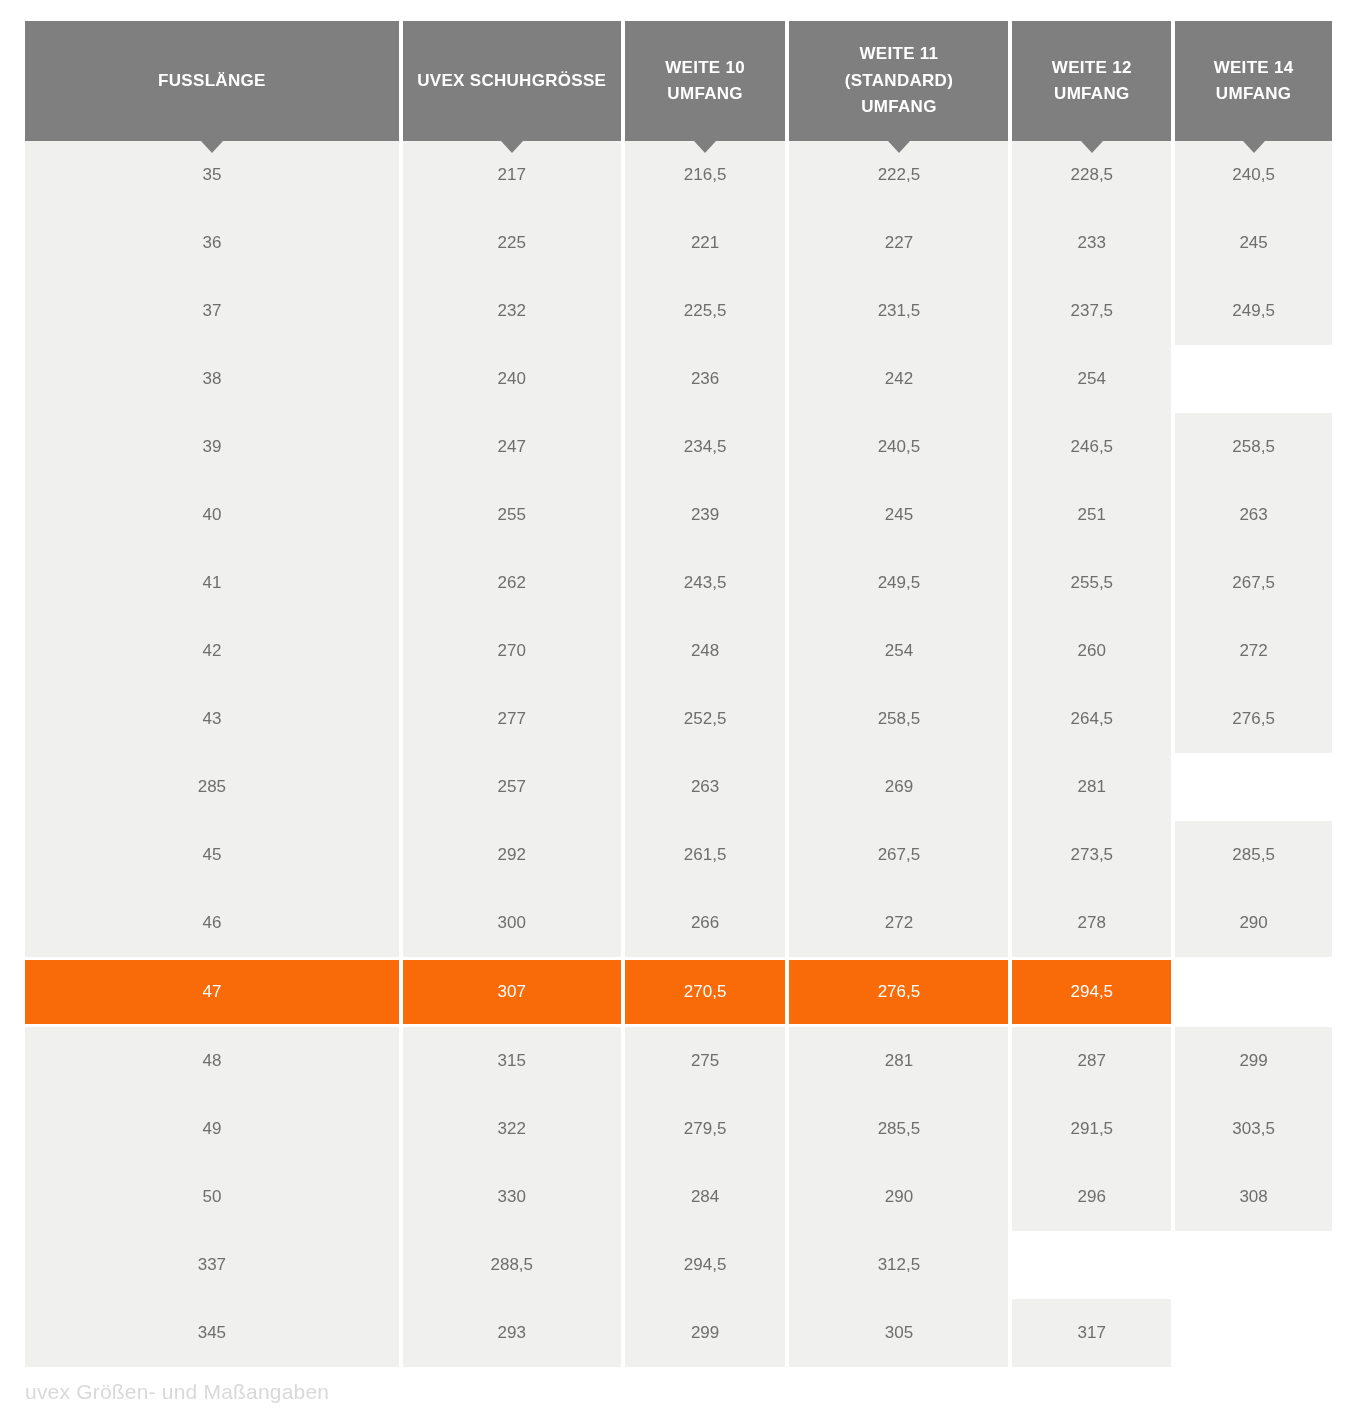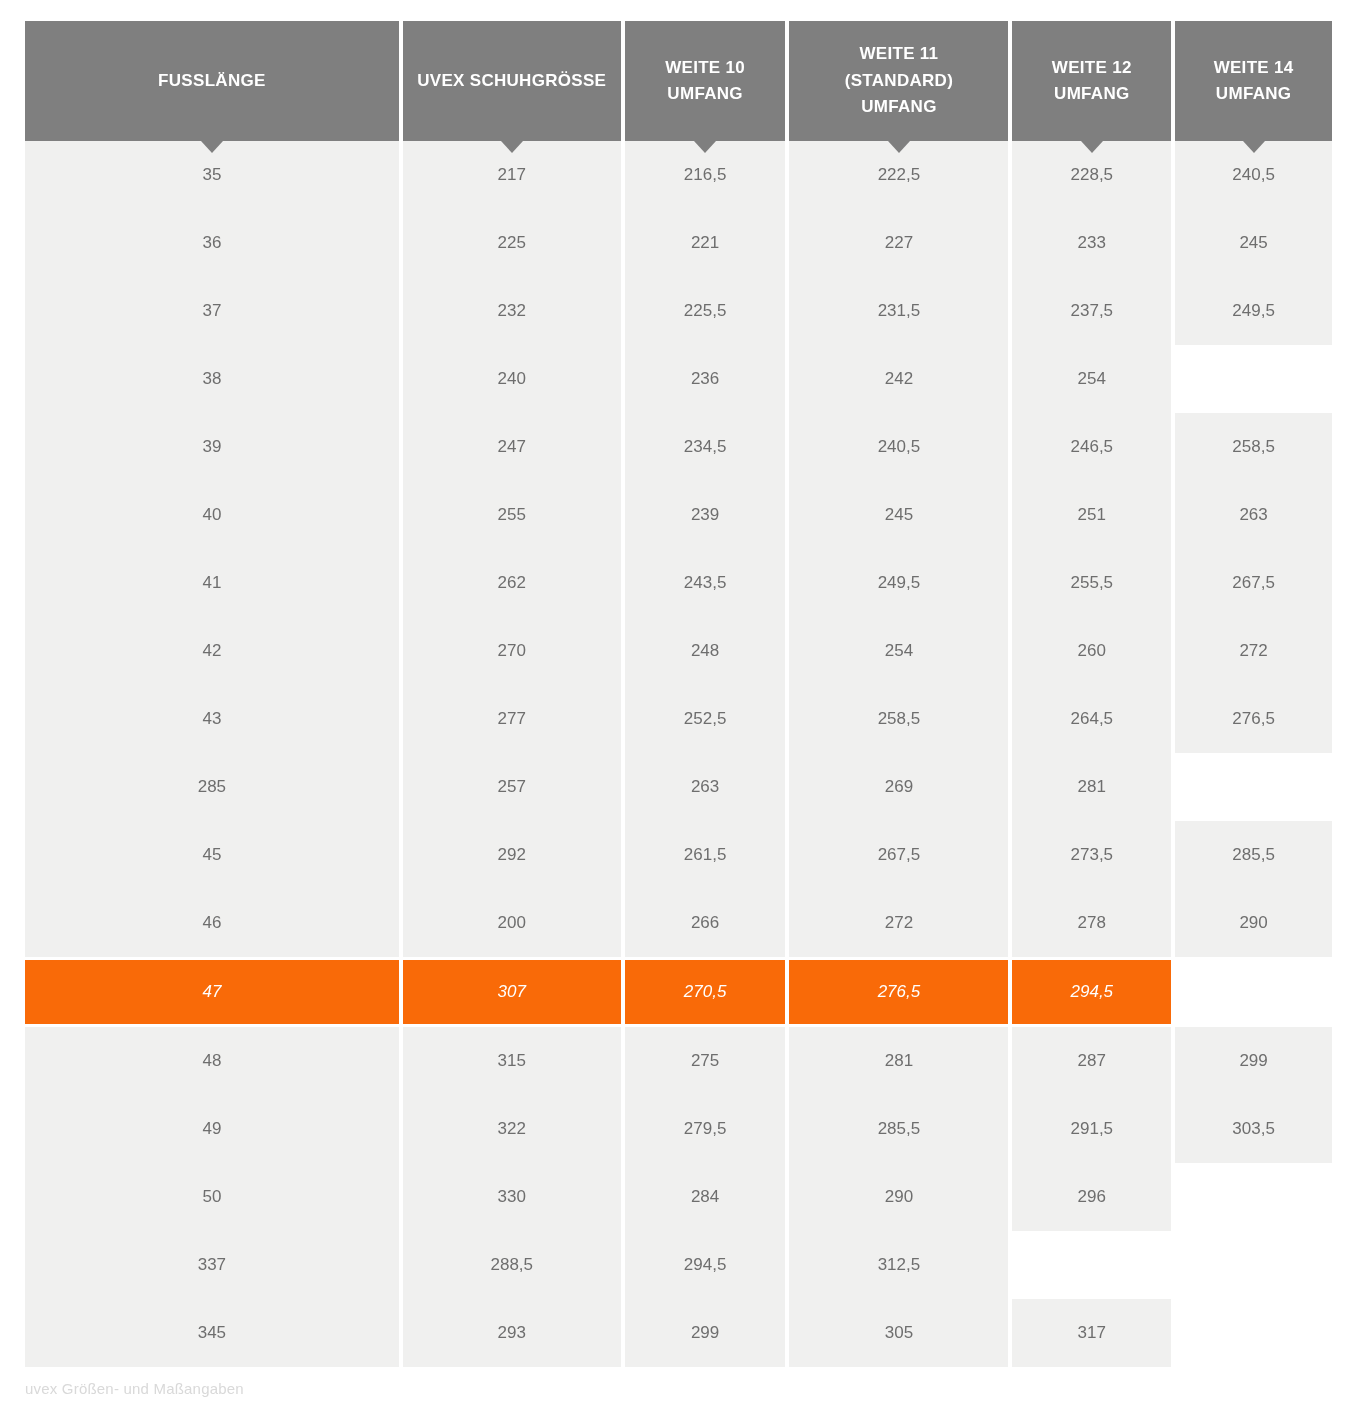--- a/index.html
+++ b/index.html
@@ -59,25 +59,24 @@
     justify-content: center;
   }
   .tbody .trow.highlight {
     border-top: 3px solid #ffffff;
     border-bottom: 3px solid #ffffff;
   }
   .tbody .trow.highlight .td {
     background: #F96A08;
     color: #ffffff;
     height: 64px;
-    font-style: italic;
   }
   .caption {
     margin-top: 13px;
-    font-size: 15px;
+    font-size: 21px;
     color: #D9D9D9;
     letter-spacing: 0.2px;
   }
 </style>
 </head>
 <body>
 
 <div class="page">
 
   <div class="size-table">
@@ -196,21 +195,21 @@
         <div class="trow">
     <div class="td">45</div>
     <div class="td">292</div>
     <div class="td">261,5</div>
     <div class="td">267,5</div>
     <div class="td">273,5</div>
     <div class="td">285,5</div>
   </div>
         <div class="trow">
     <div class="td">46</div>
-    <div class="td">200</div>
+    <div class="td">300</div>
     <div class="td">266</div>
     <div class="td">272</div>
     <div class="td">278</div>
     <div class="td">290</div>
   </div>
         <div class="trow highlight">
     <div class="td">47</div>
     <div class="td">307</div>
     <div class="td">270,5</div>
     <div class="td">276,5</div>
@@ -231,20 +230,21 @@
     <div class="td">285,5</div>
     <div class="td">291,5</div>
     <div class="td">303,5</div>
   </div>
         <div class="trow">
     <div class="td">50</div>
     <div class="td">330</div>
     <div class="td">284</div>
     <div class="td">290</div>
     <div class="td">296</div>
+    <div class="td">308</div>
   </div>
         <div class="trow">
     <div class="td">337</div>
     <div class="td">288,5</div>
     <div class="td">294,5</div>
     <div class="td">312,5</div>
   </div>
         <div class="trow">
     <div class="td">345</div>
     <div class="td">293</div>

